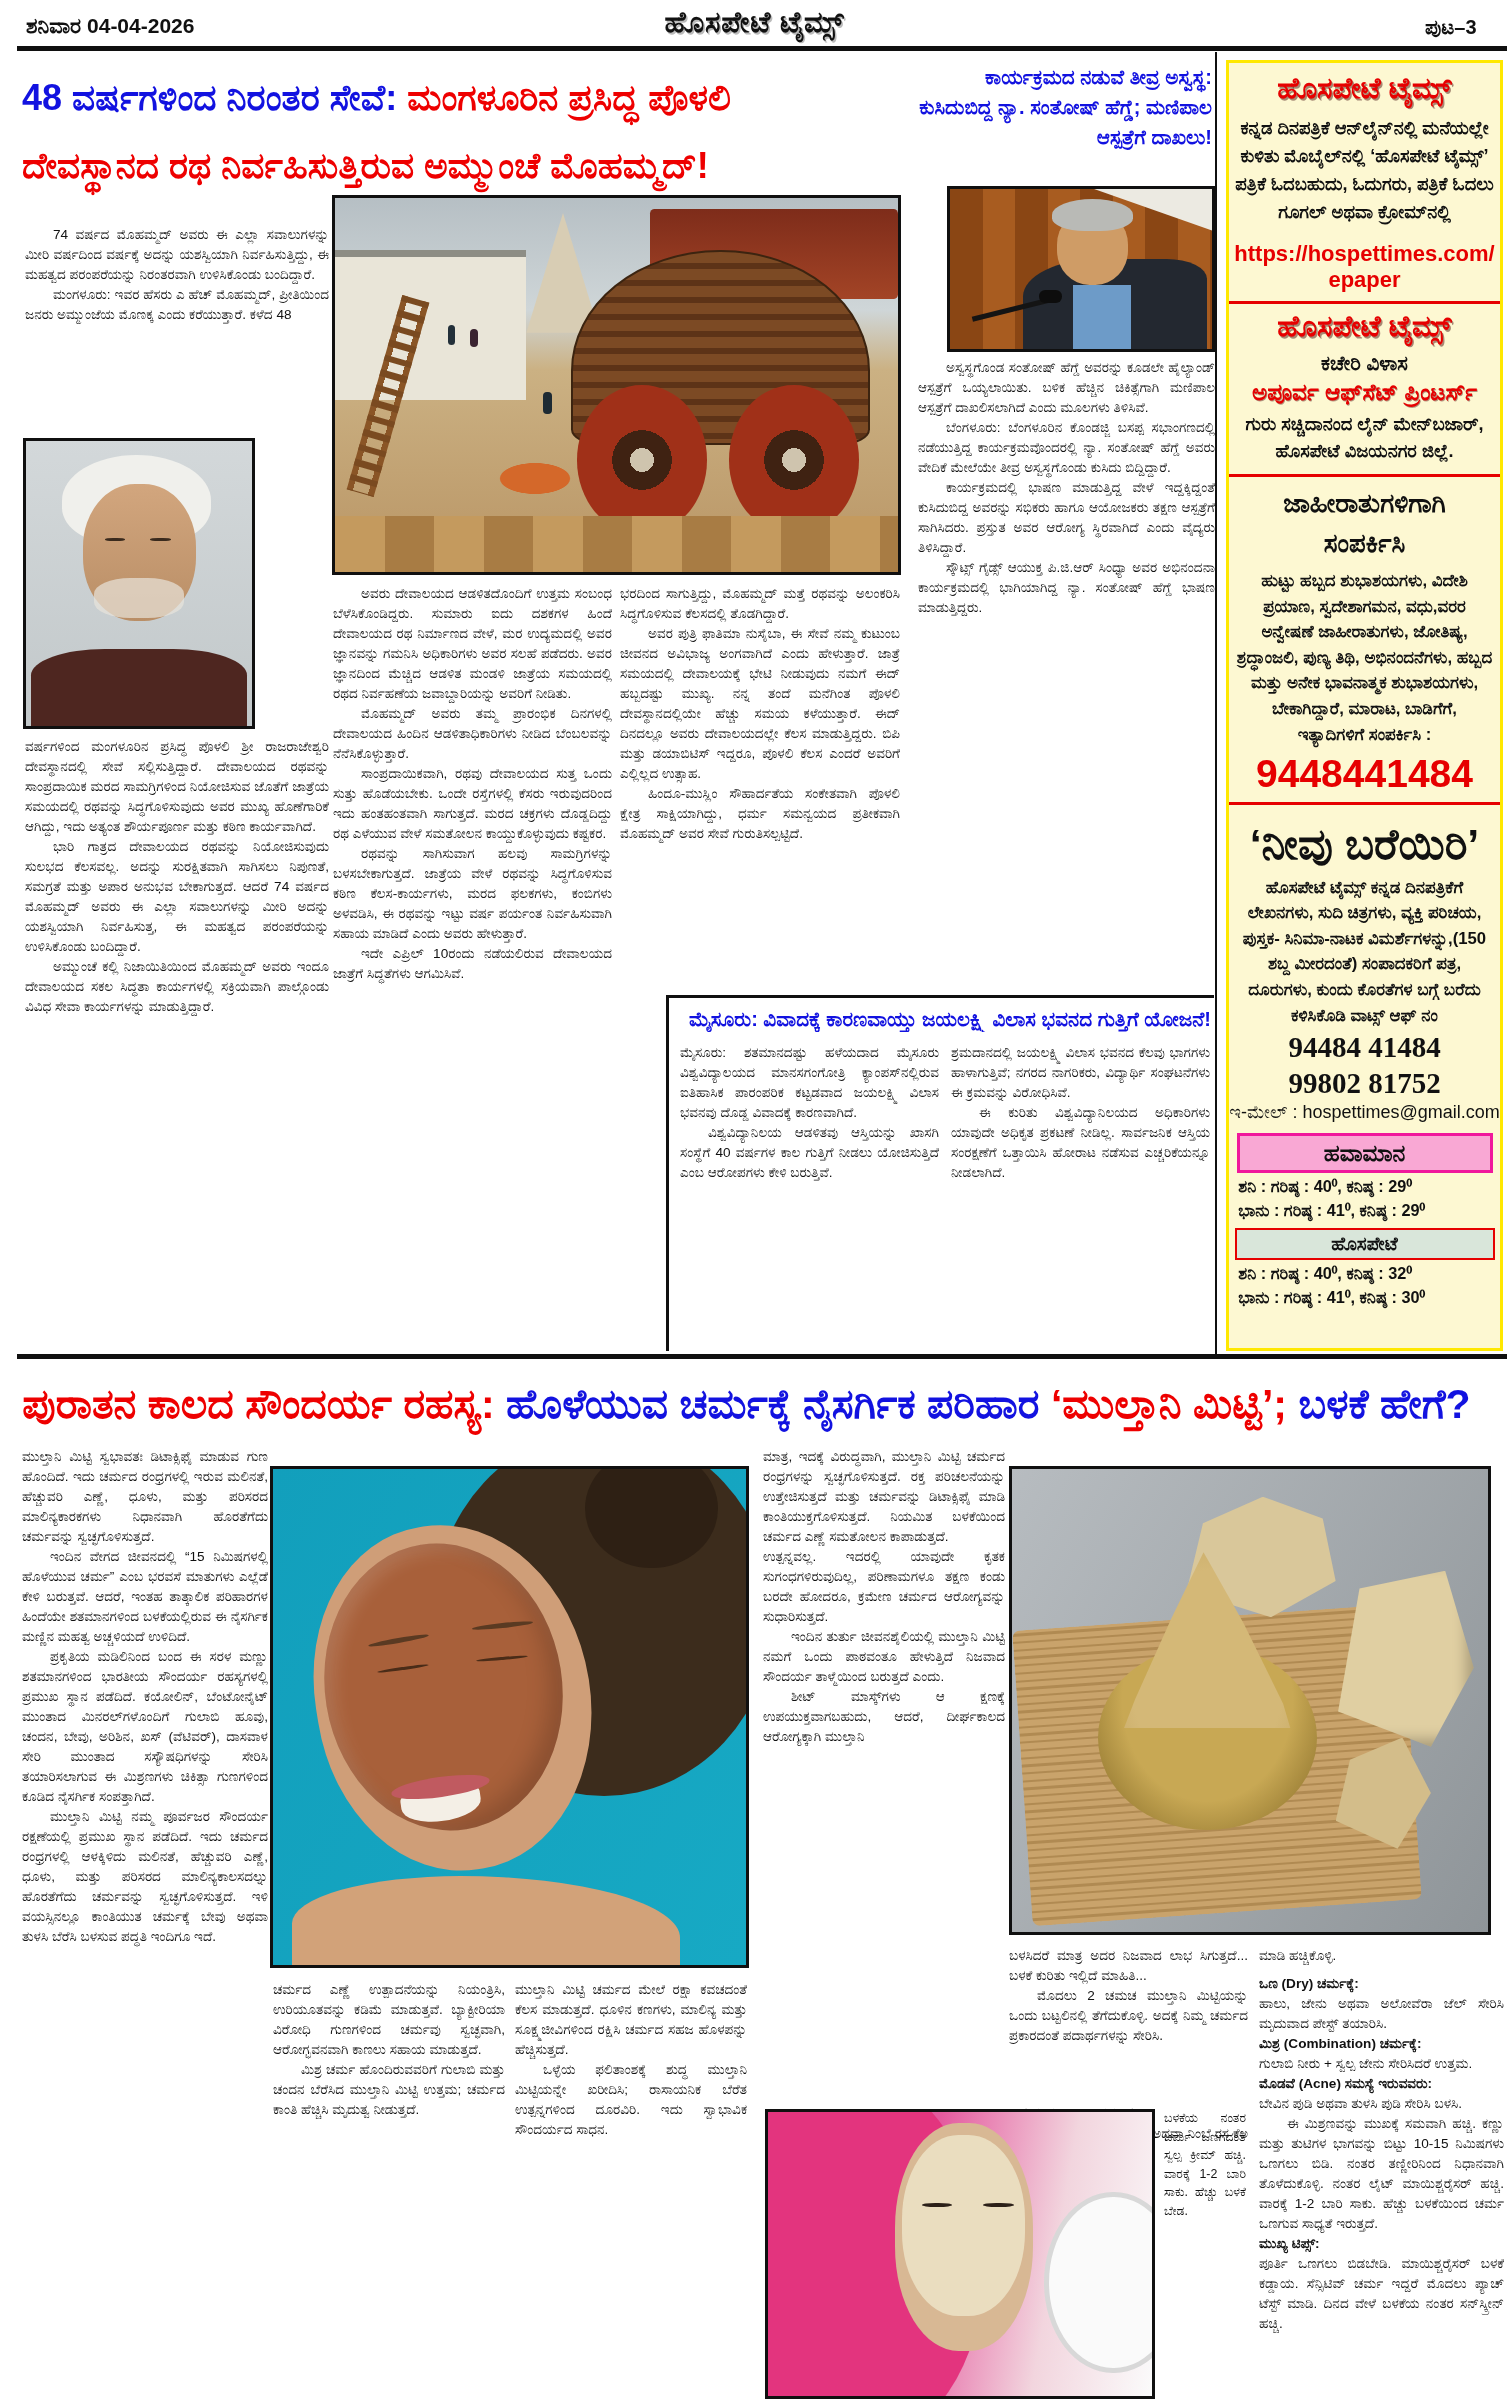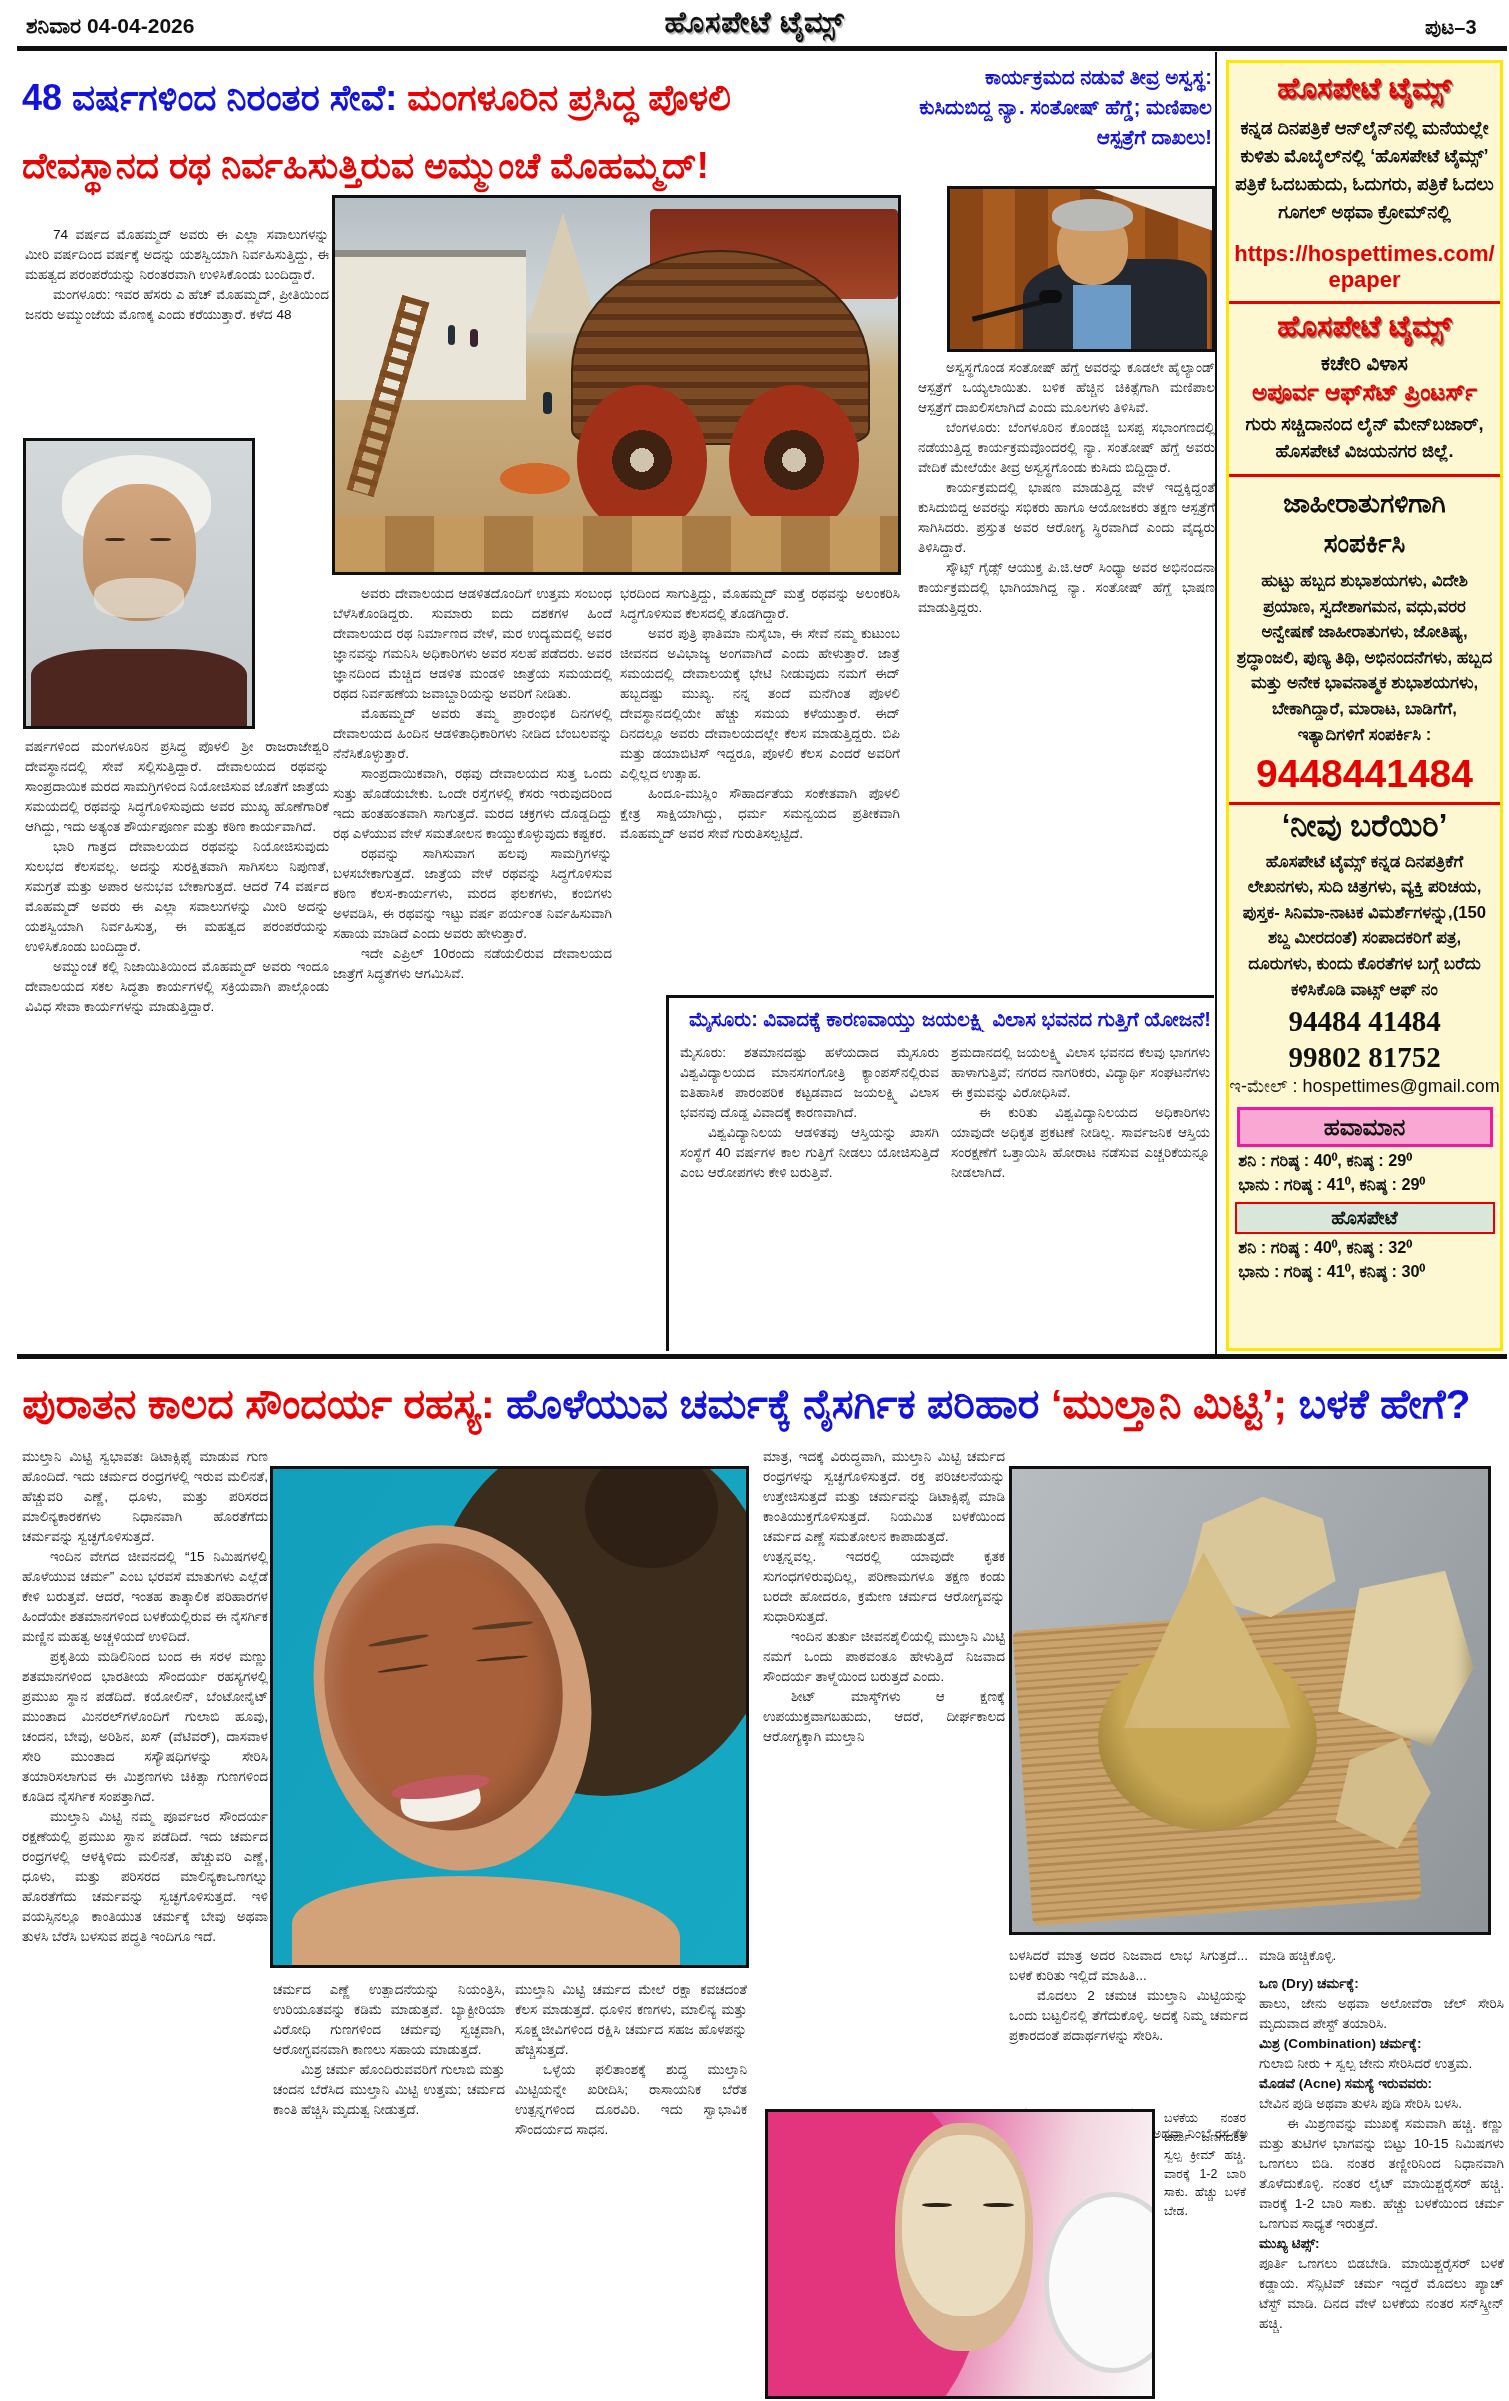--- a/index.html
+++ b/index.html
@@ -25,21 +25,21 @@
   #sidebar{position:absolute;left:1226px;top:60px;width:277px;height:1291px;border:3.9px solid #ffe800;background:#fdf8d2;overflow:hidden;text-align:center}
   #sidebar .logo{font-size:29px;font-weight:900;color:#e60000;text-shadow:1.5px 1.5px 0 rgba(60,0,0,.45);margin-top:9.3px}
   #sidebar .promo{font-size:18px;line-height:28px;font-weight:bold;margin:7.7px 6.2px 0}
   #sidebar .url{font-size:22px;font-weight:bold;color:#e60000;margin-top:15px;line-height:26px}
   #sidebar .offlabel{font-size:20px;font-weight:bold;margin-top:7.7px}
   #sidebar .printer{font-size:23px;font-weight:900;color:#e60000;text-shadow:0.8px 0.8px 0 rgba(60,0,0,.4);margin-top:4.6px}
   #sidebar .addr{font-size:18px;line-height:27px;font-weight:bold;margin:4.6px 7.7px 0}
   #sidebar .adtitle{font-size:26px;font-weight:bold;line-height:40px;margin-top:6.2px}
   #sidebar .adbody{font-size:16.7px;line-height:25.6px;font-weight:bold;margin:4.6px 7.7px 0}
   #sidebar .bigphone{font-size:39px;font-weight:bold;color:#e60000;margin-top:4.6px}
-  #sidebar .writetitle{font-size:31px;font-weight:bold;margin-top:3px}
+  #sidebar .writetitle{font-size:43px;font-weight:bold;margin-top:15px}
   #sidebar .phone2{font-size:29px;font-weight:bold;margin-top:3.1px;font-family:"Liberation Serif",serif}
   #sidebar .email{font-size:18px;font-weight:normal;margin-top:2px}
   .wbox{margin:9.3px auto 0;width:256px;background:#f9a8d4;border:3.1px solid #f0189c;font-size:23px;font-weight:bold;line-height:34px}
   .citybox{margin:7.7px auto 0;width:260px;background:#d9e6da;border:2.3px solid #e60000;font-size:18.6px;font-weight:bold;line-height:28px}
   .wrow{font-size:16.3px;font-weight:bold;text-align:left;margin:4.6px 9.3px 0;white-space:nowrap}
 </style>
 </head>
 <body>
 
 <div class="abs" style="left:0;top:0;width:1510px;height:46px">
@@ -171,21 +171,21 @@
 <div class="abs rule" style="left:17px;top:1354px;width:1490px;height:5.4px"></div>
 
 <div class="abs center" style="left:1px;top:1373px;width:1491px;height:62px;font-size:41px;font-weight:bold;line-height:62px;white-space:nowrap">
   <span class="hl-red">ಪುರಾತನ ಕಾಲದ ಸೌಂದರ್ಯ ರಹಸ್ಯ: </span><span class="hl-blue">ಹೊಳೆಯುವ ಚರ್ಮಕ್ಕೆ ನೈಸರ್ಗಿಕ ಪರಿಹಾರ </span><span class="hl-red">‘ಮುಲ್ತಾನಿ ಮಿಟ್ಟಿ’; </span><span class="hl-blue">ಬಳಕೆ ಹೇಗೆ?</span>
 </div>
 
 <div class="abs art" style="left:22px;top:1447px;width:246px;height:942px">
   <p class="noind">ಮುಲ್ತಾನಿ ಮಿಟ್ಟಿ ಸ್ವಭಾವತಃ ಡಿಟಾಕ್ಸಿಫೈ ಮಾಡುವ ಗುಣ ಹೊಂದಿದೆ. ಇದು ಚರ್ಮದ ರಂಧ್ರಗಳಲ್ಲಿ ಇರುವ ಮಲಿನತೆ, ಹೆಚ್ಚುವರಿ ಎಣ್ಣೆ, ಧೂಳು, ಮತ್ತು ಪರಿಸರದ ಮಾಲಿನ್ಯಕಾರಕಗಳು ನಿಧಾನವಾಗಿ ಹೊರತೆಗೆದು ಚರ್ಮವನ್ನು ಸ್ವಚ್ಛಗೊಳಿಸುತ್ತದೆ.</p>
   <p>ಇಂದಿನ ವೇಗದ ಜೀವನದಲ್ಲಿ “15 ನಿಮಿಷಗಳಲ್ಲಿ ಹೊಳೆಯುವ ಚರ್ಮ” ಎಂಬ ಭರವಸೆ ಮಾತುಗಳು ಎಲ್ಲೆಡೆ ಕೇಳಿ ಬರುತ್ತವೆ. ಆದರೆ, ಇಂತಹ ತಾತ್ಕಾಲಿಕ ಪರಿಹಾರಗಳ ಹಿಂದೆಯೇ ಶತಮಾನಗಳಿಂದ ಬಳಕೆಯಲ್ಲಿರುವ ಈ ನೈಸರ್ಗಿಕ ಮಣ್ಣಿನ ಮಹತ್ವ ಅಚ್ಚಳಿಯದೆ ಉಳಿದಿದೆ.</p>
   <p>ಪ್ರಕೃತಿಯ ಮಡಿಲಿನಿಂದ ಬಂದ ಈ ಸರಳ ಮಣ್ಣು ಶತಮಾನಗಳಿಂದ ಭಾರತೀಯ ಸೌಂದರ್ಯ ರಹಸ್ಯಗಳಲ್ಲಿ ಪ್ರಮುಖ ಸ್ಥಾನ ಪಡೆದಿದೆ. ಕಯೋಲಿನ್, ಬೆಂಟೋನೈಟ್ ಮುಂತಾದ ಮಿನರಲ್‌ಗಳೊಂದಿಗೆ ಗುಲಾಬಿ ಹೂವು, ಚಂದನ, ಬೇವು, ಅರಿಶಿನ, ಖಸ್ (ವೆಟಿವರ್), ದಾಸವಾಳ ಸೇರಿ ಮುಂತಾದ ಸಸ್ಯೌಷಧಿಗಳನ್ನು ಸೇರಿಸಿ ತಯಾರಿಸಲಾಗುವ ಈ ಮಿಶ್ರಣಗಳು ಚಿಕಿತ್ಸಾ ಗುಣಗಳಿಂದ ಕೂಡಿದ ನೈಸರ್ಗಿಕ ಸಂಪತ್ತಾಗಿದೆ.</p>
-  <p>ಮುಲ್ತಾನಿ ಮಿಟ್ಟಿ ನಮ್ಮ ಪೂರ್ವಜರ ಸೌಂದರ್ಯ ರಕ್ಷಣೆಯಲ್ಲಿ ಪ್ರಮುಖ ಸ್ಥಾನ ಪಡೆದಿದೆ. ಇದು ಚರ್ಮದ ರಂಧ್ರಗಳಲ್ಲಿ ಆಳಕ್ಕಿಳಿದು ಮಲಿನತೆ, ಹೆಚ್ಚುವರಿ ಎಣ್ಣೆ, ಧೂಳು, ಮತ್ತು ಪರಿಸರದ ಮಾಲಿನ್ಯಕಾಒಣಗಲ್ನು ಹೊರತೆಗೆದು ಚರ್ಮವನ್ನು ಸ್ವಚ್ಛಗೊಳಿಸುತ್ತದೆ. ಇಳಿ ವಯಸ್ಸಿನಲ್ಲೂ ಕಾಂತಿಯುತ ಚರ್ಮಕ್ಕೆ ಬೇವು ಅಥವಾ ತುಳಸಿ ಬೆರೆಸಿ ಬಳಸುವ ಪದ್ಧತಿ ಇಂದಿಗೂ ಇದೆ.</p>
+  <p>ಮುಲ್ತಾನಿ ಮಿಟ್ಟಿ ನಮ್ಮ ಪೂರ್ವಜರ ಸೌಂದರ್ಯ ರಕ್ಷಣೆಯಲ್ಲಿ ಪ್ರಮುಖ ಸ್ಥಾನ ಪಡೆದಿದೆ. ಇದು ಚರ್ಮದ ರಂಧ್ರಗಳಲ್ಲಿ ಆಳಕ್ಕಿಳಿದು ಮಲಿನತೆ, ಹೆಚ್ಚುವರಿ ಎಣ್ಣೆ, ಧೂಳು, ಮತ್ತು ಪರಿಸರದ ಮಾಲಿನ್ಯಕಾಲಸದಲ್ನು ಹೊರತೆಗೆದು ಚರ್ಮವನ್ನು ಸ್ವಚ್ಛಗೊಳಿಸುತ್ತದೆ. ಇಳಿ ವಯಸ್ಸಿನಲ್ಲೂ ಕಾಂತಿಯುತ ಚರ್ಮಕ್ಕೆ ಬೇವು ಅಥವಾ ತುಳಸಿ ಬೆರೆಸಿ ಬಳಸುವ ಪದ್ಧತಿ ಇಂದಿಗೂ ಇದೆ.</p>
 </div>
 
 <div class="photo" id="ph-mask" style="left:270px;top:1466px;width:479px;height:502px;background:linear-gradient(120deg,#129fbc,#17a9c4)">
   <div style="right:-6%;top:-8%;width:72%;height:74%;background:#3c2c1c;border-radius:50%"></div>
   <div style="right:6%;top:-4%;width:28%;height:24%;background:#2e2014;border-radius:50%"></div>
   <div style="left:4%;bottom:-4%;width:82%;height:22%;background:#d2a279;border-radius:46% 60% 0 0"></div>
   <div style="left:9%;top:11%;width:58%;height:70%;background:#cf9e78;border-radius:48% 52% 50% 50%;transform:rotate(-9deg)"></div>
   <div style="left:11%;top:15%;width:50%;height:58%;background:#a8603a;border-radius:50%;transform:rotate(-9deg);box-shadow:inset -11px -9.3px 23px rgba(0,0,0,.18), inset 7.7px 7.7px 18.6px rgba(255,255,255,.15)"></div>
   <div style="left:20%;top:34%;width:13%;height:4.6px;background:#5a3a22;border-radius:50%;transform:rotate(-10deg)"></div>
   <div style="left:42%;top:31%;width:13%;height:4.6px;background:#5a3a22;border-radius:50%;transform:rotate(-6deg)"></div>

